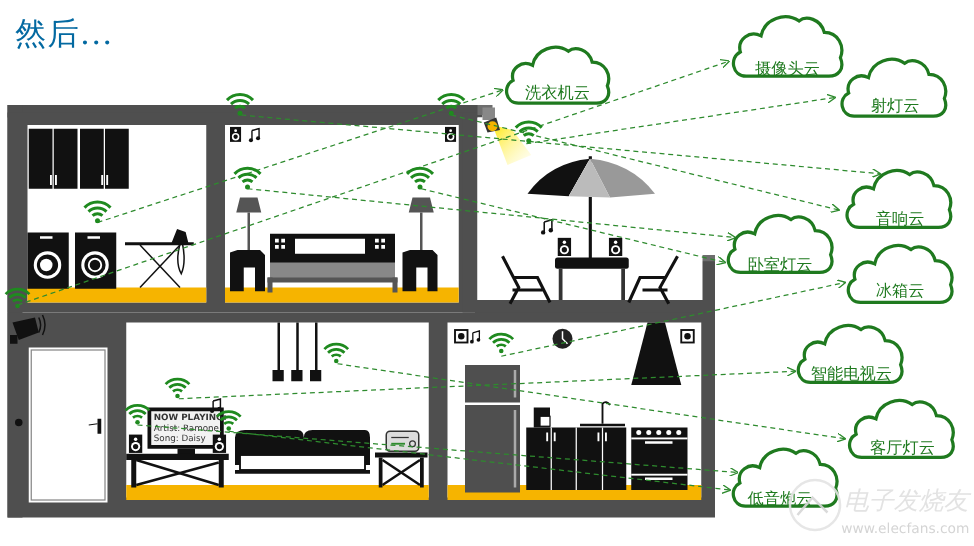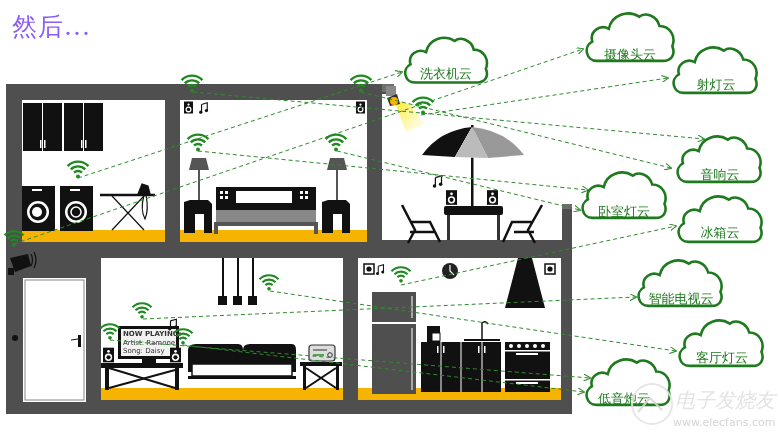--- a/index.html
+++ b/index.html
@@ -1,17 +1,17 @@
 <!DOCTYPE html>
 <html><head>
 <meta charset="utf-8">
 <style>
   html,body{margin:0;padding:0;background:#fff;}
   body{width:779px;height:437px;position:relative;overflow:hidden;font-family:"DejaVu Sans",sans-serif;}
-  .title{position:absolute;left:12px;top:10px;font-family:"DejaVu Serif",serif;font-size:25px;color:#8b5cf6;letter-spacing:1px;}
+  .title{position:absolute;left:12px;top:10px;font-family:"DejaVu Serif",serif;font-size:25px;color:#0369a1;letter-spacing:1px;}
   svg.main{position:absolute;left:0;top:0;}
   .cloud-label{font-size:13px;fill:#1f7a1f;font-family:"DejaVu Sans",sans-serif;}
   .np-text{font-size:7px;font-weight:bold;fill:#333;font-family:"DejaVu Sans",sans-serif;}
   .wm1{font-size:20px;fill:#e0e0e0;font-style:italic;font-family:"DejaVu Serif",serif;}
   .wm2{font-size:11px;fill:#d0d0d0;font-family:"DejaVu Sans",sans-serif;}
 </style>
 </head>
 <body>
 
 <div class="title">然后...</div>

